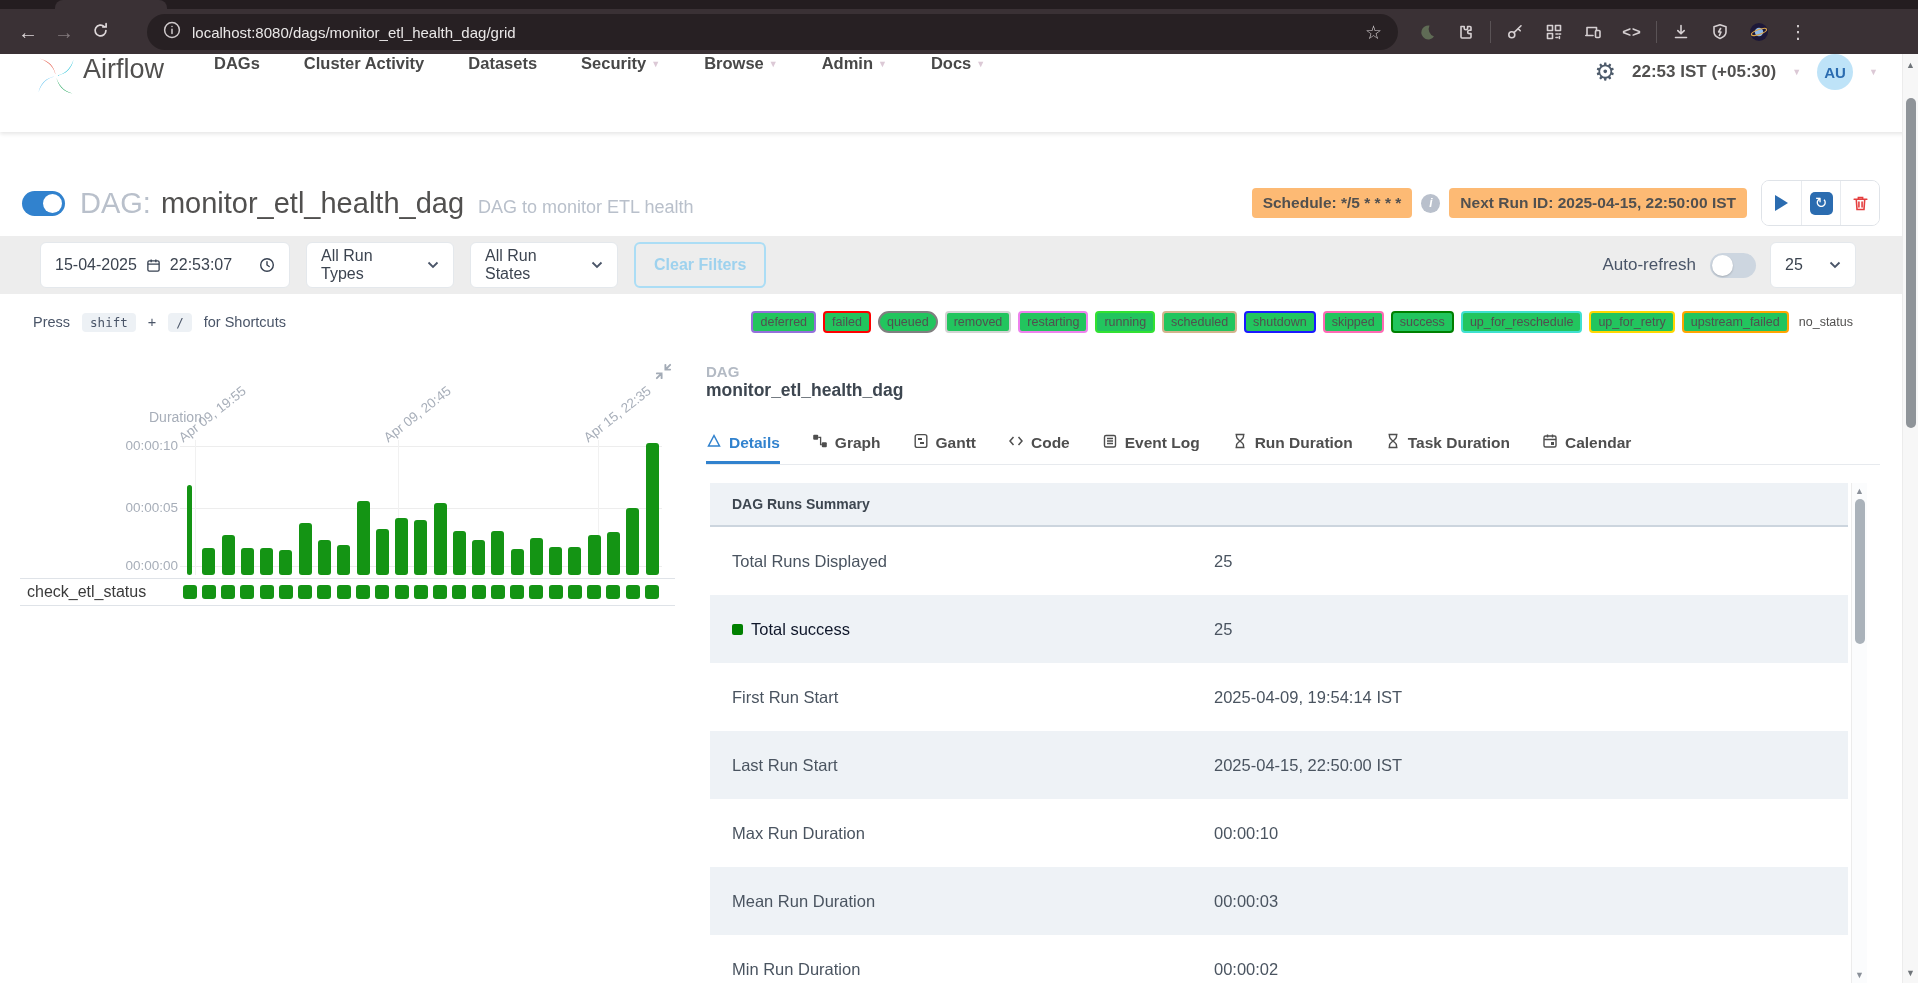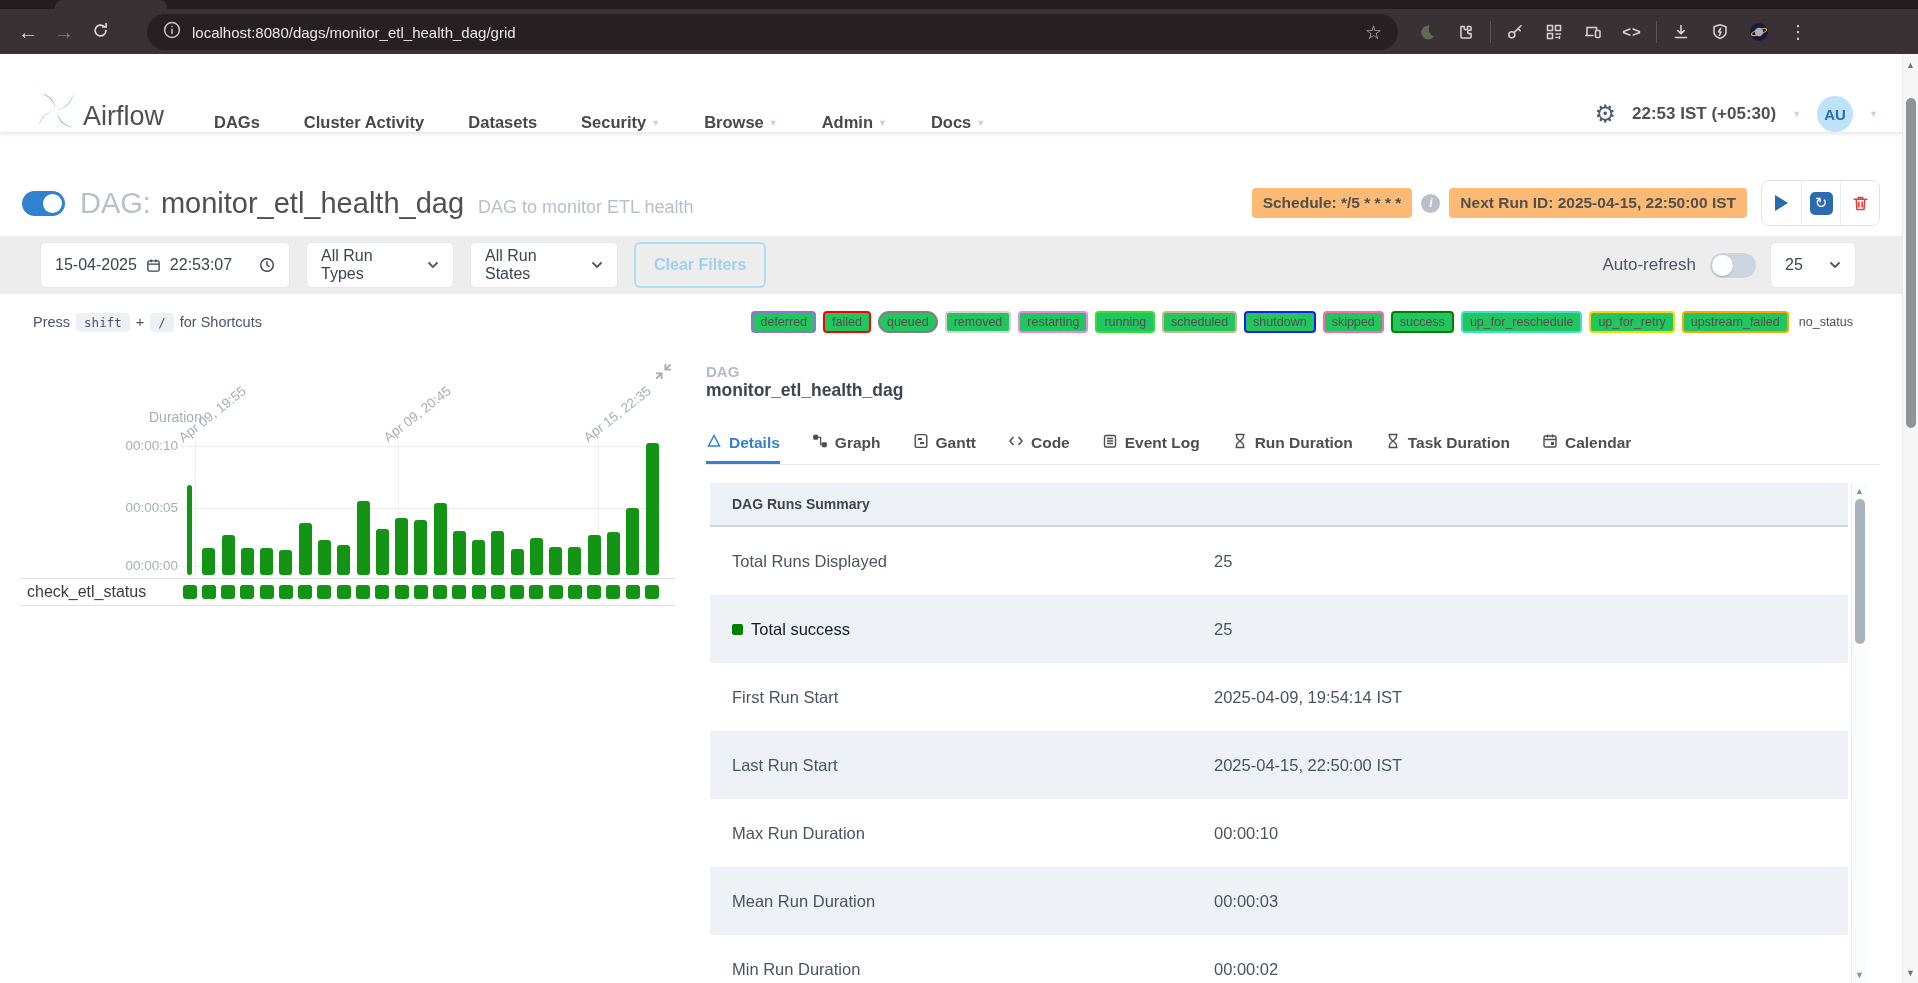--- a/index.html
+++ b/index.html
@@ -20,21 +20,21 @@
   .star { color:#d6d0d2; font-size:19px; }
   .chrome-right { position:absolute; left:1412px; right:4px; top:0; bottom:0; display:flex; align-items:center; gap:9px; }
   .cicon { width:30px; height:30px; display:flex; align-items:center; justify-content:center; color:#d6d0d2; }
   .cicon svg { width:20px; height:20px; stroke:#d6d0d2; fill:none; stroke-width:1.6; stroke-linecap:round; stroke-linejoin:round; }
   .csep { width:1px; height:22px; background:#5a5356; }
   .code-glyph { font-size:15px; color:#d6d0d2; font-weight:700; letter-spacing:1px; }
   .kebab { font-size:18px; color:#d6d0d2; }
 
   
   .navbar { position:absolute; top:54px; left:0; right:0; height:78px; background:#fff;
-            box-shadow:0 2px 4px rgba(0,0,0,.10); display:flex; align-items:flex-end; z-index:3; }
+            box-shadow:0 2px 4px rgba(0,0,0,.10); display:flex; align-items:flex-start; z-index:3; }
   .logo { margin-left:34px; width:44px; height:44px; }
   .brand { font-size:27px; color:#51504f; margin-left:5px; }
   .nav-items { display:flex; margin-left:50px; gap:44px; align-items:center; }
   .nav-item { font-size:16.5px; font-weight:700; color:#484848; display:flex; align-items:center; gap:5px; cursor:pointer; }
   .caret { font-size:9px; color:#dcc9d6; }
   .nav-right { position:absolute; right:40px; display:flex; align-items:center; gap:16px; }
   .gear { font-size:24px; color:#4e5b6b; cursor:pointer; }
   .clock { font-size:17px; font-weight:700; color:#51504f; }
   .avatar { width:36px; height:36px; border-radius:50%; background:#bee3f8; color:#2b6cb0;
             font-weight:700; font-size:15px; display:flex; align-items:center; justify-content:center; }
@@ -68,21 +68,21 @@
   .clear-btn { height:46px; padding:0 18px; border:2px solid #abddf5; color:#9ed2ee; font-weight:700;
                border-radius:6px; font-size:16px; background:transparent; cursor:pointer; }
   .fr-right { margin-left:auto; display:flex; align-items:center; gap:14px; margin-right:46px; }
   .ar-label { font-size:17px; color:#4a5568; }
   .toggle-off { width:46px; height:25px; border-radius:13px; background:#cdd6e0; position:relative; cursor:pointer; }
   .toggle-off .knob { position:absolute; left:2px; top:2px; width:21px; height:21px; border-radius:50%; background:#fff; box-shadow:0 1px 2px rgba(0,0,0,.2); }
   .pagesize { width:86px; justify-content:space-between; }
 
   
   .legend-row { position:absolute; top:294px; left:0; right:16px; height:56px; background:#fff; display:flex; align-items:center; }
-  .shortcut { margin-left:33px; font-size:14.5px; color:#4a5568; display:flex; align-items:center; gap:6px; }
+  .shortcut { margin-left:33px; font-size:14.5px; color:#4a5568; display:flex; align-items:center; gap:12px; }
   kbd { background:#edf1f5; border-radius:4px; padding:2px 8px; font-family:"DejaVu Sans Mono",monospace; font-size:12.5px; color:#4a5568; }
   .legend { margin-left:auto; margin-right:46px; display:flex; gap:7px; align-items:center; }
   .lbadge { border:2px solid; border-radius:4px; padding:2px 7px; font-size:12.5px; color:#51504f; background:#22c55e; white-space:nowrap; cursor:pointer; }
   .lplain { font-size:12.5px; color:#51504f; padding:2px 3px; white-space:nowrap; }
 
   
   .chart-panel { position:absolute; top:350px; left:20px; width:655px; height:285px; }
   .collapse-btn { position:absolute; right:2px; top:12px; color:#a3abb6; cursor:pointer; }
   .collapse-btn svg { width:19px; height:19px; stroke:#a3abb6; fill:none; stroke-width:2; stroke-linecap:round; }
   .duration-label { position:absolute; left:129px; top:59px; font-size:14px; color:#a7aeb9; }

